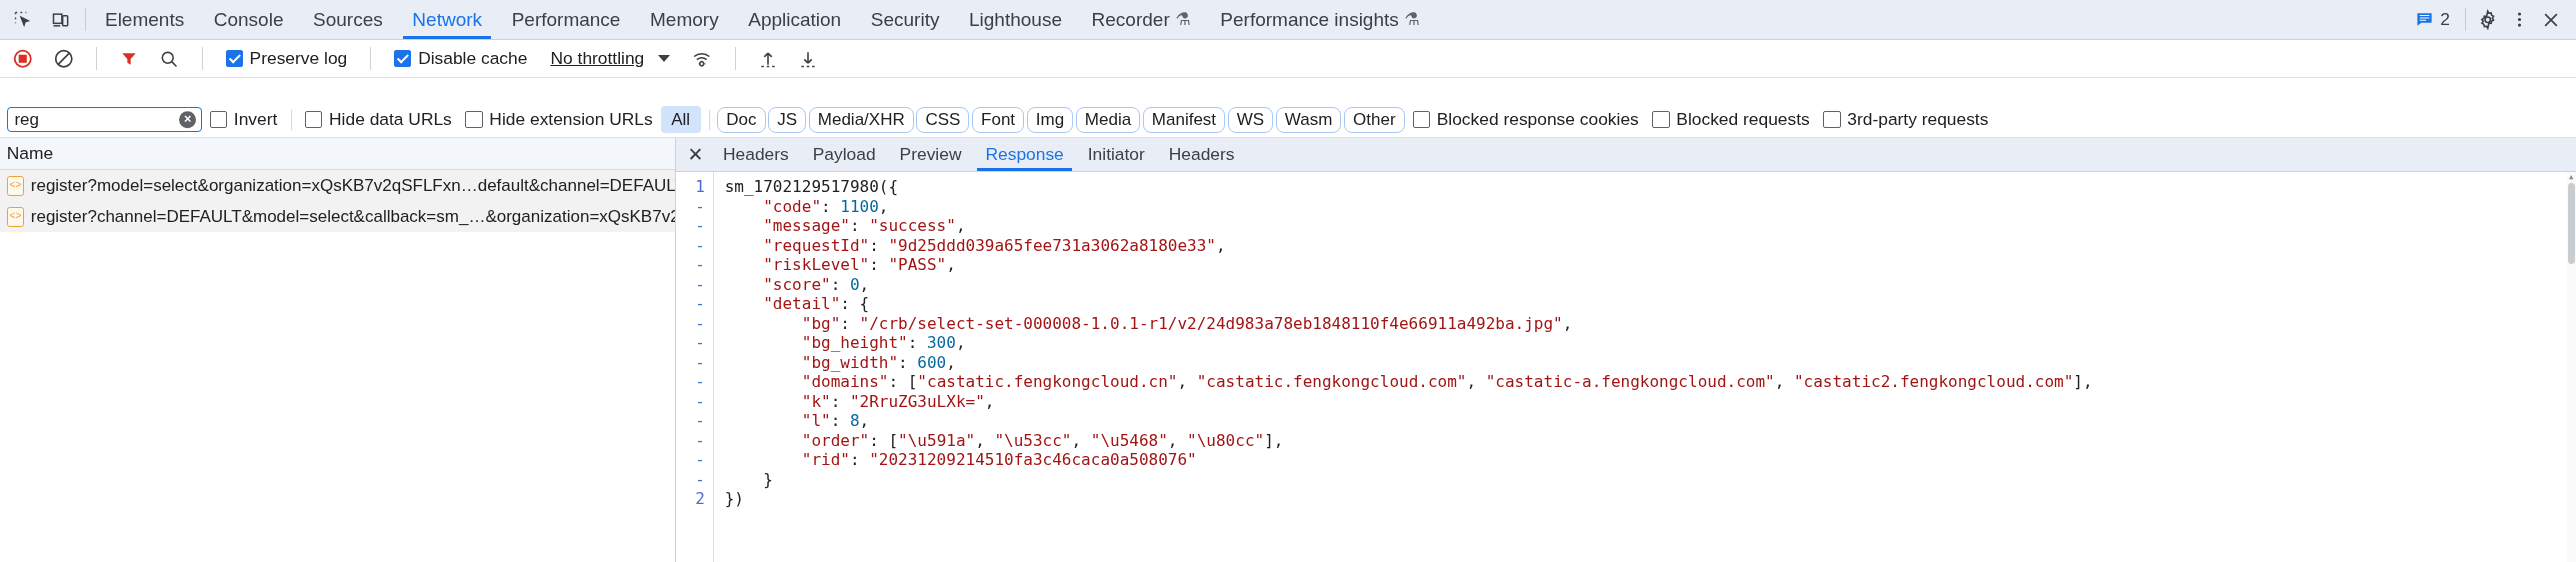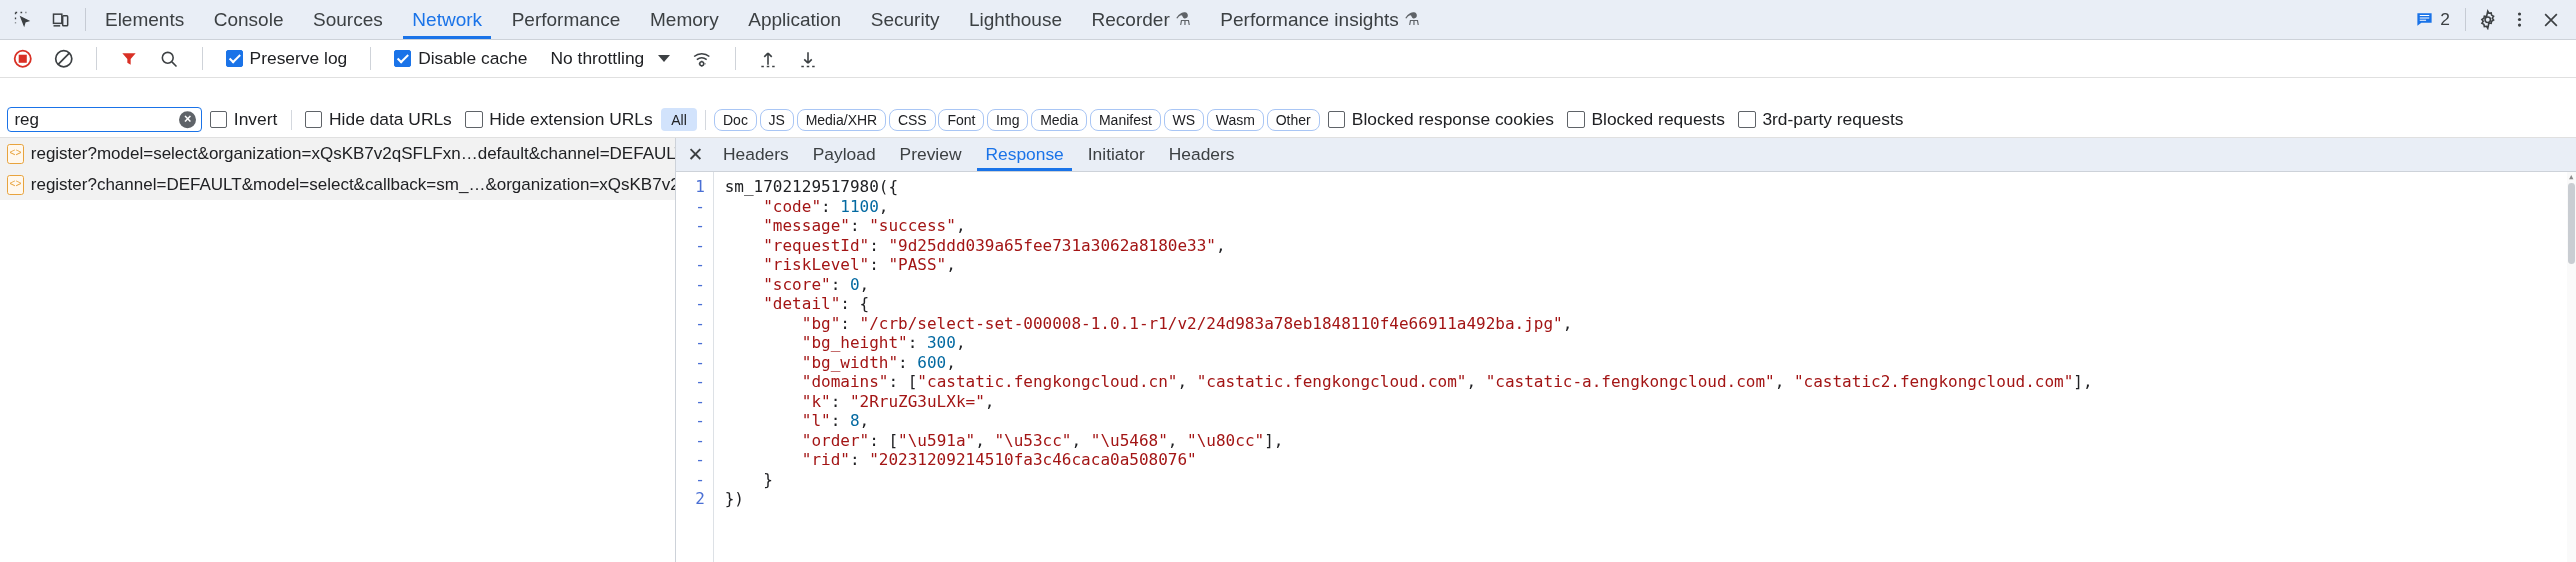--- a/index.html
+++ b/index.html
@@ -73,21 +73,21 @@
   .cbx.checked { background: #1a73e8; border-color: #1a73e8; }
   .cbx.checked::after {
     content: ""; position: absolute; left: 5.4px; top: 1.3px;
     width: 4px; height: 8.7px; border: solid #fff;
     border-width: 0 2px 2px 0; transform: rotate(45deg);
   }
   .cbx-label { font-size: 17.4px; color: #202124; white-space: nowrap; }
   .throttle-sel {
     display: flex; align-items: center; gap: 13.4px;
     font-size: 17.4px; color: #202124; cursor: pointer;
-    padding: 0 6.7px; height: 29.5px; white-space: nowrap;
+    padding: 0 6.7px; height: 29.5px; white-space: nowrap; text-decoration: underline;
   }
   .caret { width: 0; height: 0; border-left: 6px solid transparent; border-right: 6px solid transparent; border-top: 7.4px solid #3c4043; }
 
   
   .filter-bar {
     height: 36px; background: #fff;
     display: flex; align-items: center; padding: 0 6.7px; gap: 2.7px;
     border-bottom: 0.7px solid #e0e0e0;
     margin-top: 24px;
   }
@@ -102,21 +102,21 @@
     color: #202124; outline: none; background: #fff;
   }
   .clear-btn {
     position: absolute; right: 5.4px; top: 50%; transform: translateY(-50%);
     width: 17.4px; height: 17.4px; border-radius: 50%;
     background: #5f6368; color: #fff; font-size: 12.7px;
     display: flex; align-items: center; justify-content: center;
     cursor: pointer; font-weight: bold;
   }
   .chip {
-    font-size: 14px; color: #202124; padding: 2.7px 9.4px;
+    font-size: 17px; color: #202124; padding: 2.7px 9.4px;
     border-radius: 4px; cursor: pointer; white-space: nowrap;
     border: 0.7px solid transparent;
   }
   .chip.all { background: #d2e3fc; color: #202124; }
   .chip.bordered { border: 0.7px solid #a9c6f5; border-radius: 8px; padding: 2px 8px; }
   .chip-sep { width: 0.7px; height: 20px; background: #d4d8de; margin: 0 5.4px; }
 
   
   .main-split { display: flex; height: calc(563px - 40px - 38px - 36px); }
   .left-pane {
@@ -381,20 +381,23 @@
   </div>
   <div class="cbx-wrap">
     <span class="cbx"></span>
     <span class="cbx-label">3rd-party requests</span>
   </div>
 </div>
 
 <div class="main-split">
 
   <div class="left-pane">
+    <div class="lp-header">
+      <span class="lp-header-text">Name</span>
+    </div>
     <div class="req-row striped">
       <span class="doc-icon">&lt;&gt;</span>
       <span>register?model=select&amp;organization=xQsKB7v2qSFLFxn…default&amp;channel=DEFAULT&amp;callback=sm…</span>
     </div>
     <div class="req-row striped">
       <span class="doc-icon">&lt;&gt;</span>
       <span>register?channel=DEFAULT&amp;model=select&amp;callback=sm_…&amp;organization=xQsKB7v2qSFLFxnvmjd…</span>
     </div>
   </div>
 

